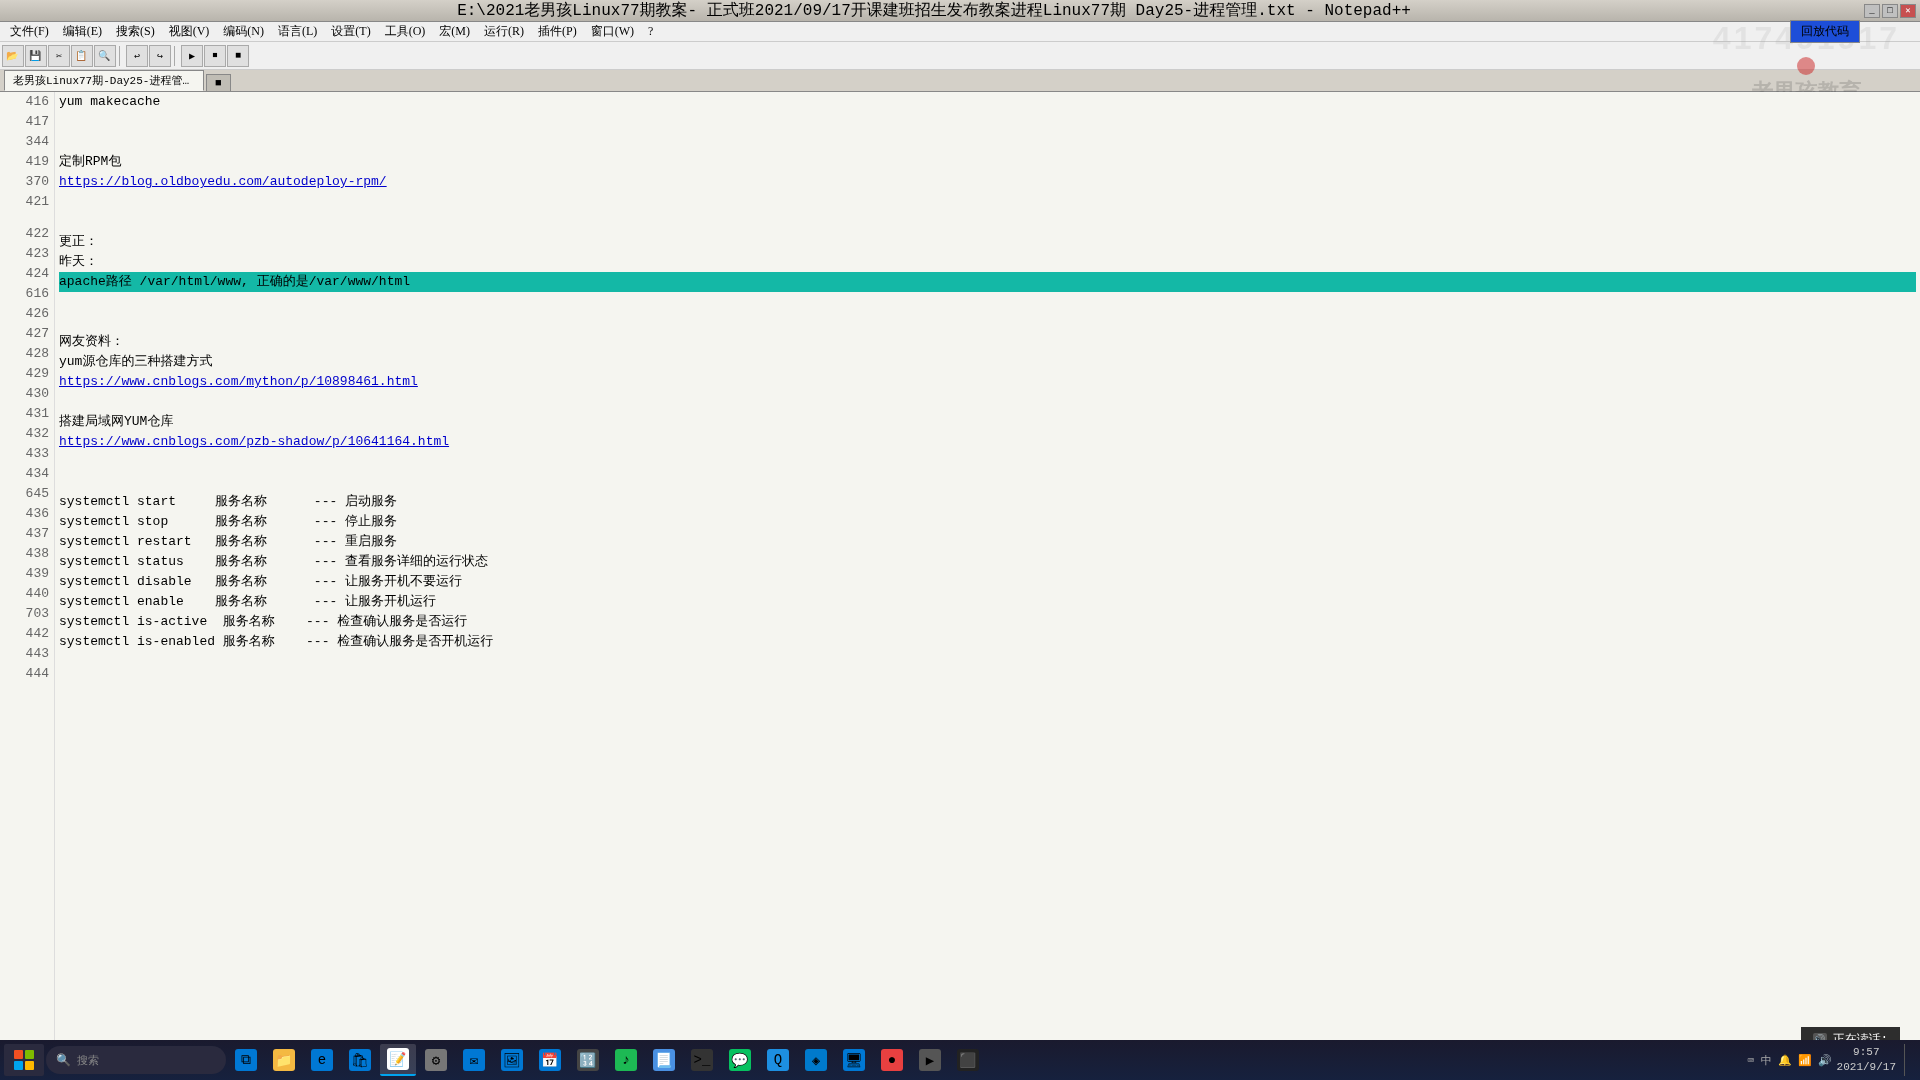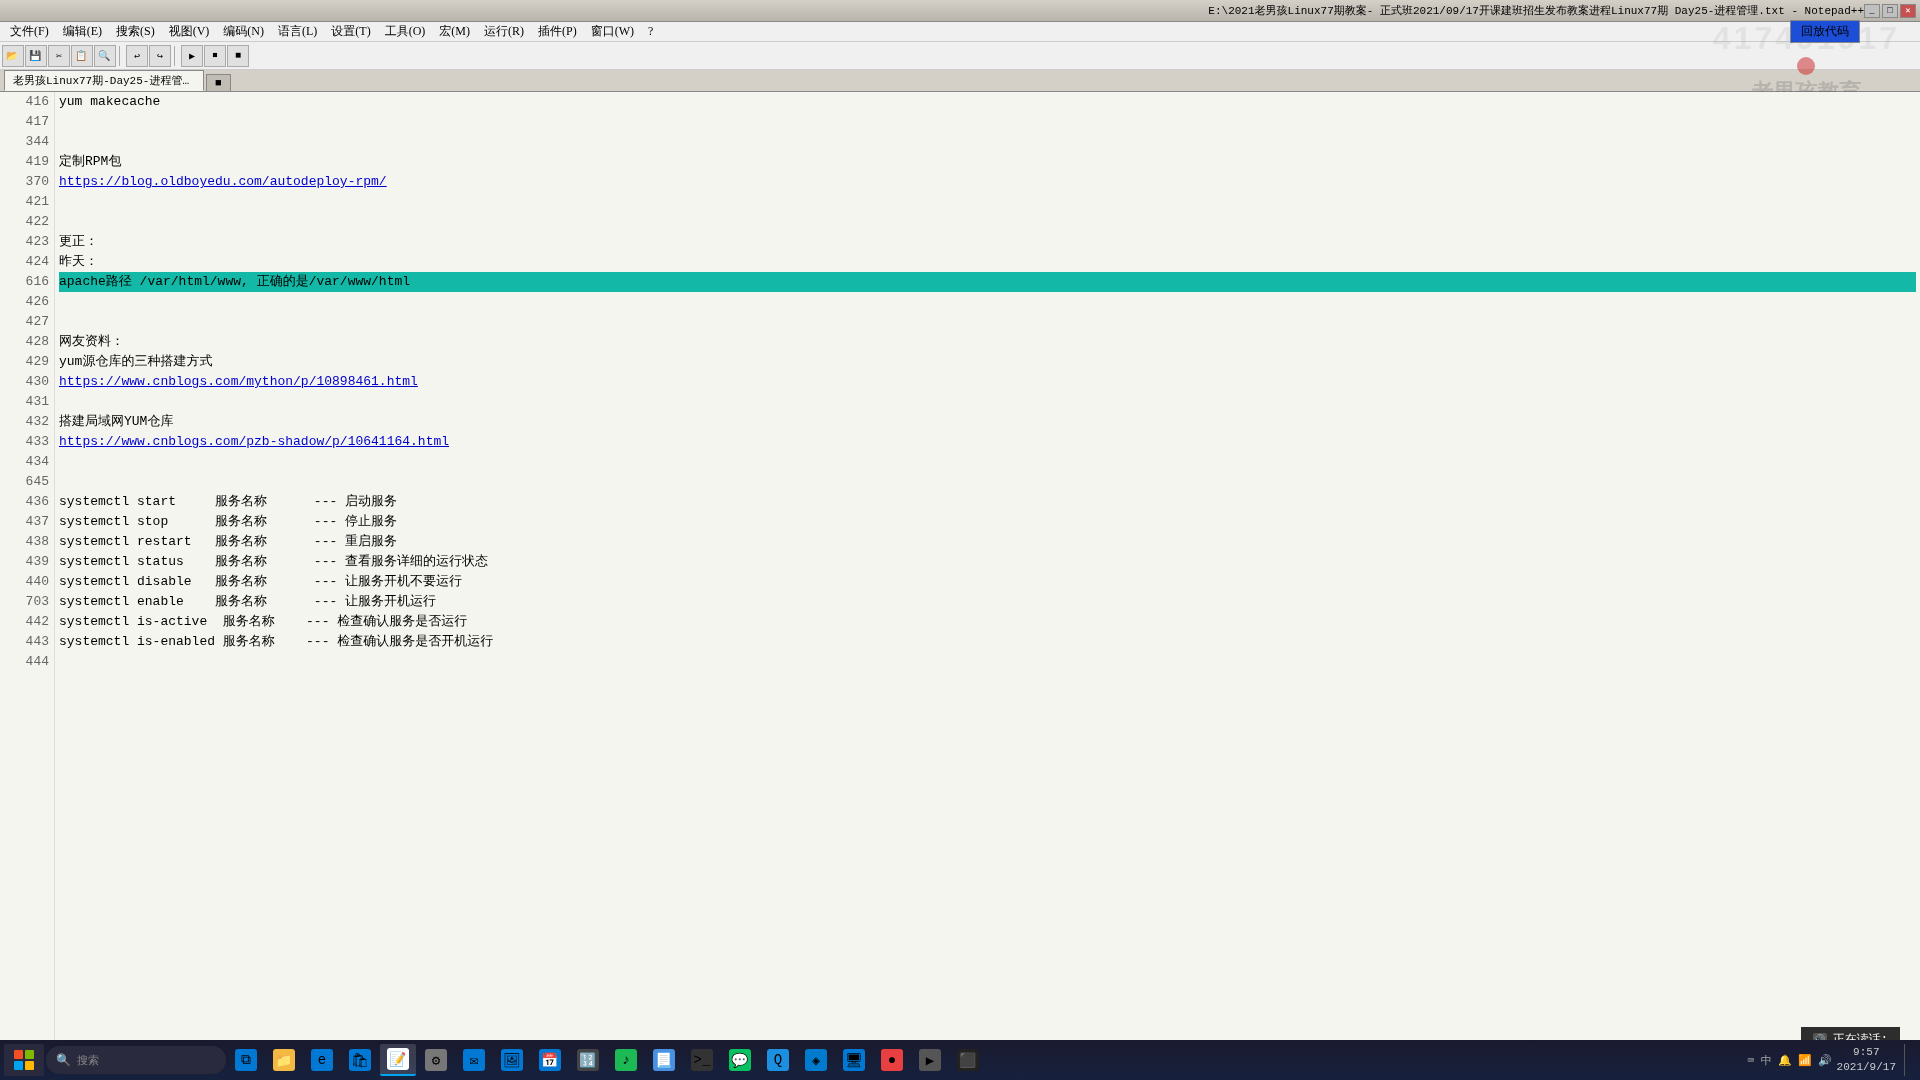--- a/index.html
+++ b/index.html
@@ -343,21 +343,21 @@
       color: #ccc;
       font-size: 11px;
       text-align: center;
       line-height: 1.4;
     }
   </style>
 </head>
 <body>
 
 <div id="title-bar">
-  <span style="font-size:11px; color:#000; flex:1; text-align:right; overflow:hidden; white-space:nowrap; text-overflow:ellipsis;">E:\2021老男孩Linux77期教案- 正式班2021/09/17开课建班招生发布教案进程Linux77期 Day25-进程管理.txt - Notepad++</span>
+  <span style="font-size:16px; color:#000; flex:1; text-align:center; overflow:hidden; white-space:nowrap; text-overflow:ellipsis;">E:\2021老男孩Linux77期教案- 正式班2021/09/17开课建班招生发布教案进程Linux77期 Day25-进程管理.txt - Notepad++</span>
   <div id="title-buttons">
     <div class="title-btn">_</div>
     <div class="title-btn">□</div>
     <div class="title-btn" style="background:#c75050; color:white;">✕</div>
   </div>
 </div>
 
 <div id="recording-btn">回放代码</div>
 
 <div id="menu-bar">
@@ -404,21 +404,21 @@
 </div>
 
 <div id="editor-container">
   <div id="line-numbers">
       <div style="height: 20px; line-height: 20px;">416</div>
       <div style="height: 20px; line-height: 20px;">417</div>
       <div style="height: 20px; line-height: 20px;">344</div>
       <div style="height: 20px; line-height: 20px;">419</div>
       <div style="height: 20px; line-height: 20px;">370</div>
       <div style="height: 20px; line-height: 20px;">421</div>
-      <div style="height: 20px; line-height: 20px;">422</div>
+      <div style="height: 20px; line-height: 20px; margin-top: 12px;">422</div>
       <div style="height: 20px; line-height: 20px;">423</div>
       <div style="height: 20px; line-height: 20px;">424</div>
       <div style="height: 20px; line-height: 20px;">616</div>
       <div style="height: 20px; line-height: 20px;">426</div>
       <div style="height: 20px; line-height: 20px;">427</div>
       <div style="height: 20px; line-height: 20px;">428</div>
       <div style="height: 20px; line-height: 20px;">429</div>
       <div style="height: 20px; line-height: 20px;">430</div>
       <div style="height: 20px; line-height: 20px;">431</div>
       <div style="height: 20px; line-height: 20px;">432</div>

